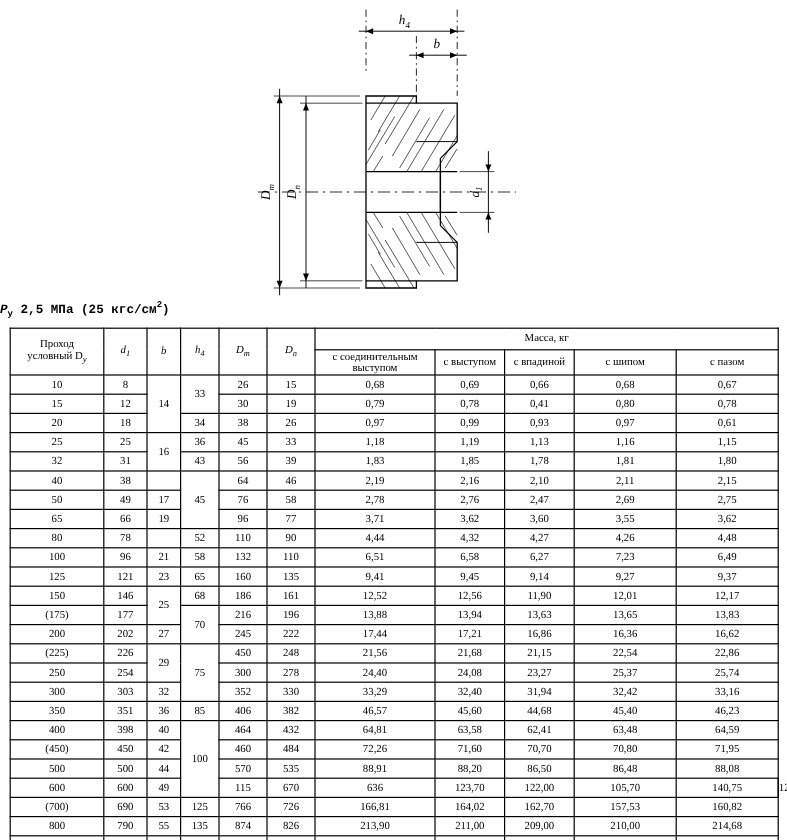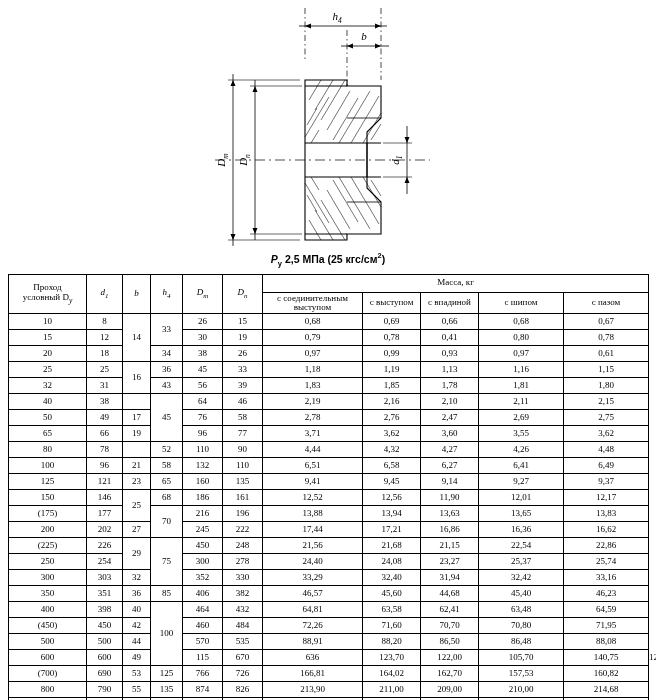--- a/index.html
+++ b/index.html
@@ -23,24 +23,23 @@
 
   
   .drawing {
     position: relative;
     width: 656px;
     height: 255px;
   }
   .drawing svg { display: block; }
 
   .caption {
-    text-align: center;
     font-size: 10.5px;
     font-weight: bold;
-    font-family: Liberation Sans, sans-serif;
+    font-family: Liberation Mono, monospace;
     margin-top: -4px;
     margin-bottom: 6px;
   }
   .caption i { font-style: italic; }
   .caption sub { font-size: 7.5px; }
   .caption sup { font-size: 7.5px; }
 
   
   .table-wrap {
     margin: 0 8px;
@@ -326,21 +325,21 @@
           <tr>
             <td class="num">100</td>
             <td class="num">96</td>
             <td class="num">21</td>
             <td class="num">58</td>
             <td class="num">132</td>
             <td class="num">110</td>
             <td class="num">6,51</td>
             <td class="num">6,58</td>
             <td class="num">6,27</td>
-            <td class="num">6,41</td>
+            <td class="num">7,23</td>
             <td class="num">6,49</td>
           </tr>
           <tr>
             <td class="num">125</td>
             <td class="num">121</td>
             <td class="num">23</td>
             <td class="num">65</td>
             <td class="num">160</td>
             <td class="num">135</td>
             <td class="num">9,41</td>

